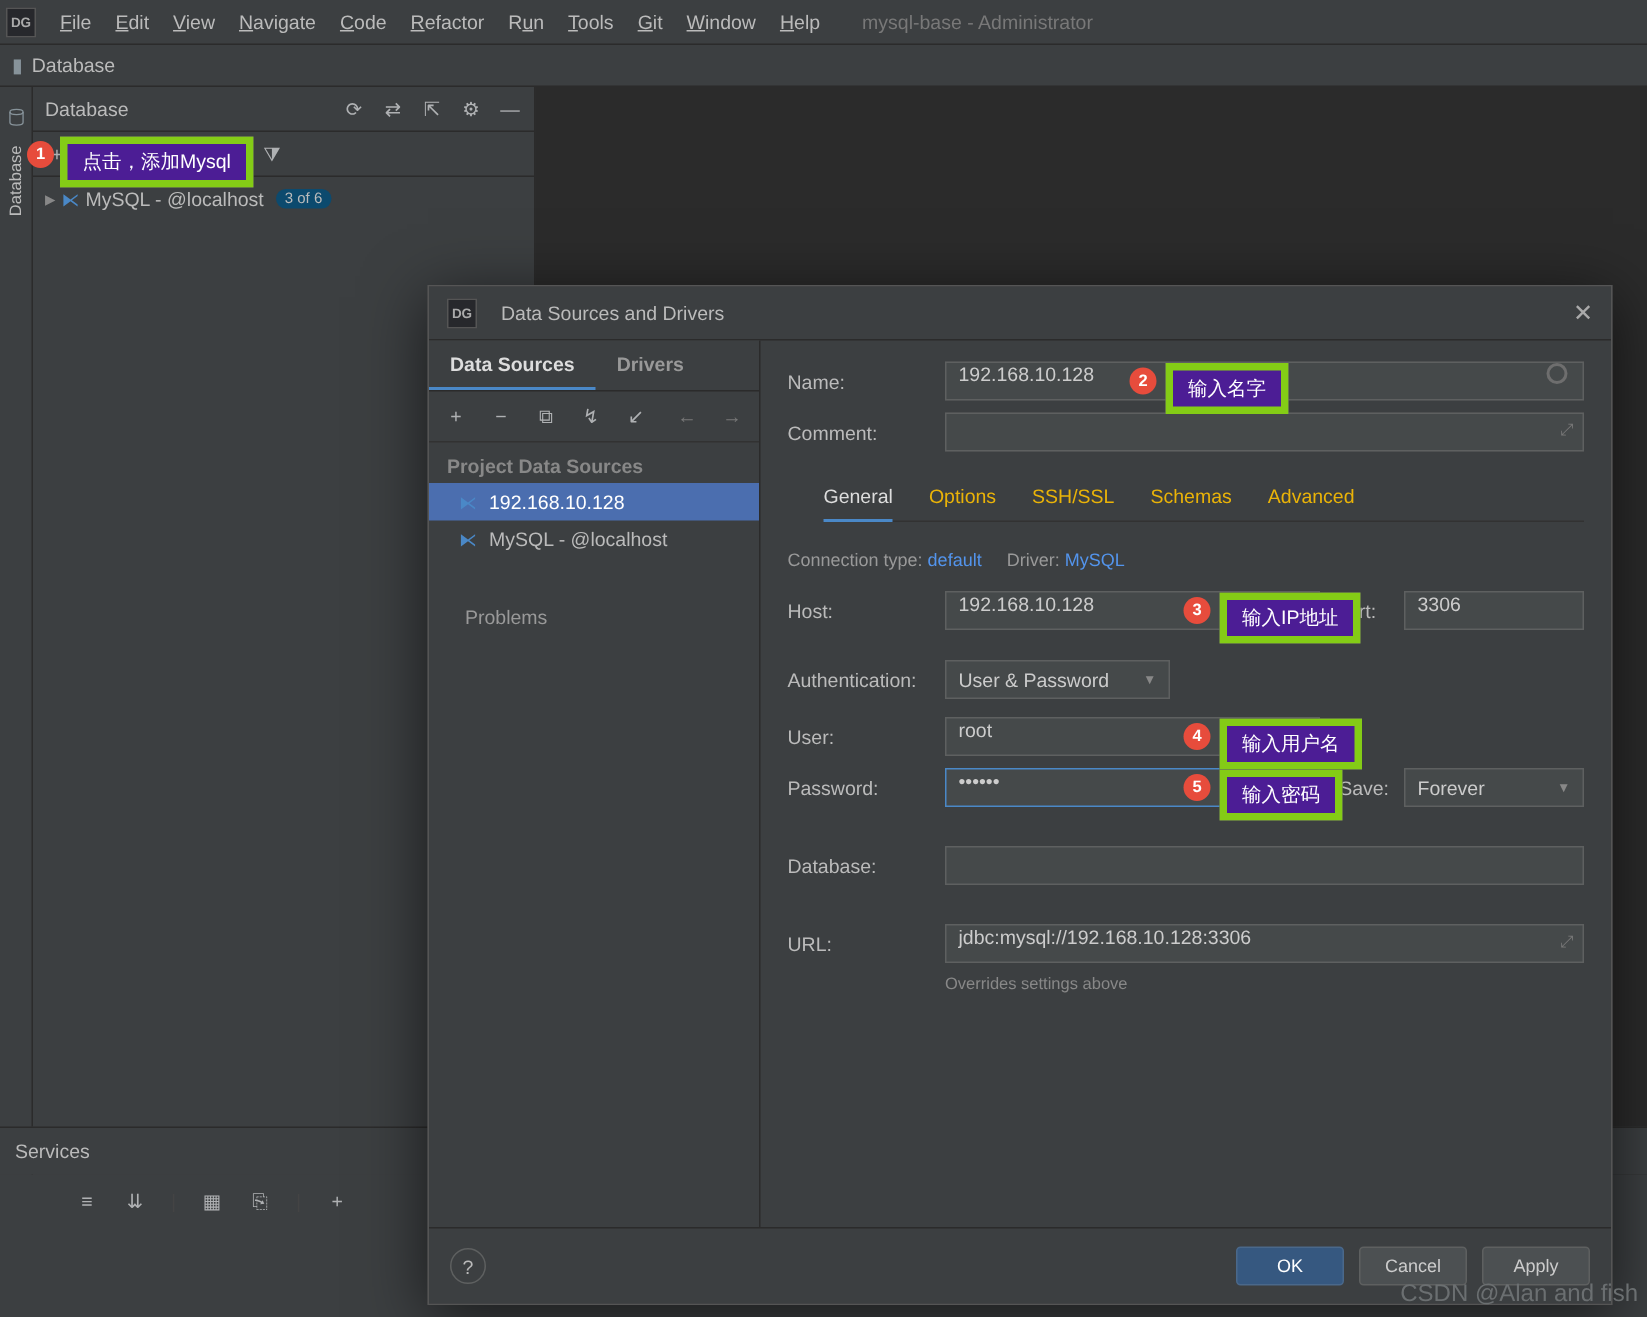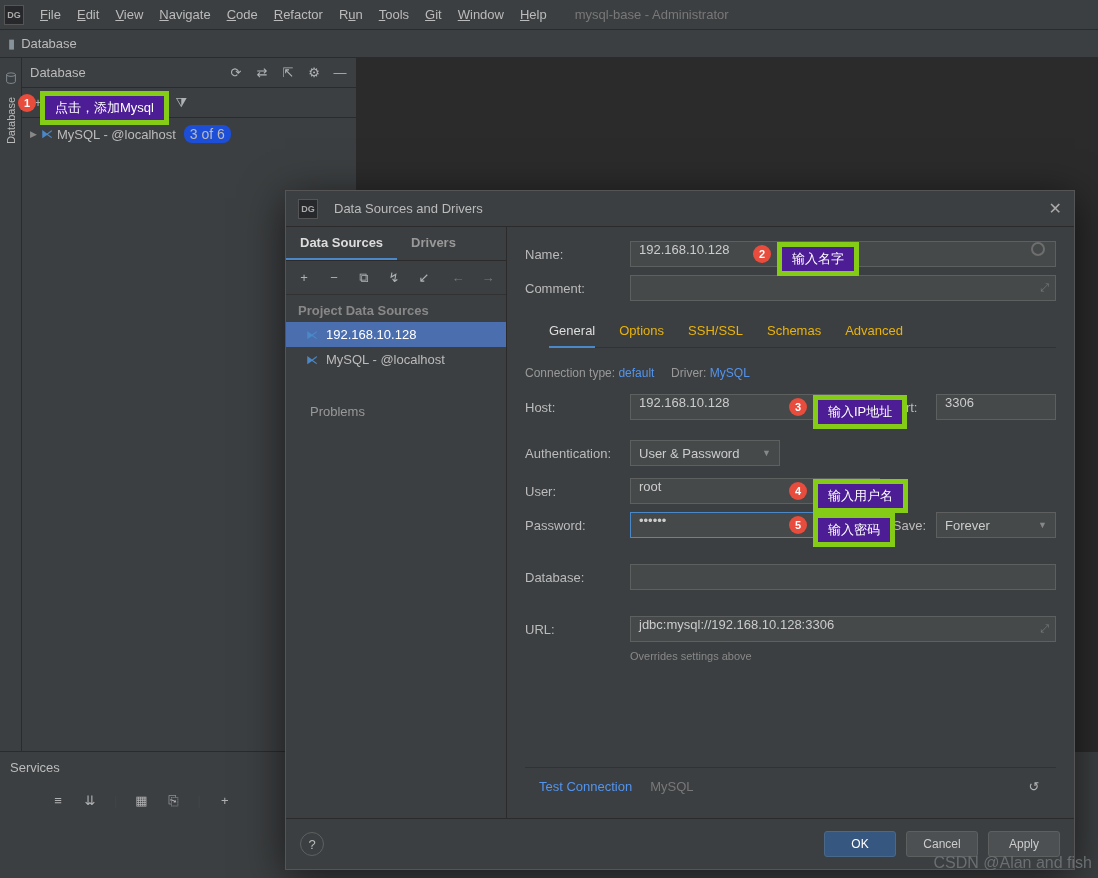--- a/index.html
+++ b/index.html
@@ -18,21 +18,21 @@
 .db-panel { width: 335px; background: #3c3f41; border-right: 1px solid #2b2b2b; display: flex; flex-direction: column; }
 .panel-header { height: 30px; display: flex; align-items: center; justify-content: space-between; padding: 0 8px; border-bottom: 1px solid #2b2b2b; }
 .panel-title { font-weight: normal; }
 .panel-icons { display: flex; gap: 10px; }
 .icon-btn { width: 16px; height: 16px; display: flex; align-items: center; justify-content: center; cursor: pointer; color: #afb1b3; }
 .toolbar-row { height: 30px; display: flex; align-items: center; padding: 0 8px; gap: 10px; border-bottom: 1px solid #2b2b2b; position: relative; }
 .tree { padding: 4px 0; }
 .tree-row { display: flex; align-items: center; padding: 3px 8px; gap: 4px; }
 .tree-arrow { font-size: 9px; color: #888; }
 .ds-icon { color: #4a88c7; font-size: 12px; }
-.ds-count { background: #1d4ed8; border-radius: 8px; padding: 1px 6px; font-size: 14px; margin-left: 4px; }
+.ds-count { background: #0c4a6e; border-radius: 8px; padding: 1px 6px; font-size: 10px; margin-left: 4px; }
 .editor { flex: 1; background: #2b2b2b; }
 
 .services-bar { position: absolute; bottom: 95px; left: 0; right: 0; height: 32px; background: #3c3f41; border-top: 1px solid #2b2b2b; display: flex; align-items: center; padding: 0 10px; }
 .services-toolbar { position: absolute; bottom: 60px; left: 0; right: 0; height: 35px; background: #3c3f41; display: flex; align-items: center; padding: 0 50px; gap: 16px; }
 .services-body { position: absolute; bottom: 0; left: 0; right: 0; height: 60px; background: #3c3f41; display: flex; flex-direction: column; align-items: center; justify-content: center; }
 .add-serv { color: #5394ec; cursor: pointer; }
 .grey { color: #787878; }
 
 .dialog { position: absolute; left: 285px; top: 190px; width: 790px; height: 680px; background: #3c3f41; border: 1px solid #555; box-shadow: 0 8px 40px rgba(0,0,0,0.6); display: flex; flex-direction: column; }
 .dlg-title { height: 36px; background: #3c3f41; display: flex; align-items: center; justify-content: space-between; padding: 0 12px; border-bottom: 1px solid #2b2b2b; }
@@ -305,27 +305,20 @@
       </div>
 
       <div class="form-row" style="margin-top:18px">
         <span class="label-col">URL:</span>
         <div class="input wide" style="position:relative"><span>jdbc:mysql://192.168.10.128:3306</span><span class="expand-icon" style="position:absolute;right:6px;top:5px">⤢</span></div>
       </div>
       <div style="margin-left:105px" class="override">Overrides settings above</div>
 
       <div class="spacer"></div>
 
-      <div class="dlg-footer-actions">
-        <div class="footer-links">
-          <span class="link">Test Connection</span>
-          <span class="grey">MySQL</span>
-        </div>
-        <span class="icon-btn">↺</span>
-      </div>
     </div>
   </div>
 
   <div class="dlg-buttons">
     <div class="help-circle">?</div>
     <div class="btns-right">
       <button class="btn primary">OK</button>
       <button class="btn">Cancel</button>
       <button class="btn">Apply</button>
     </div>

